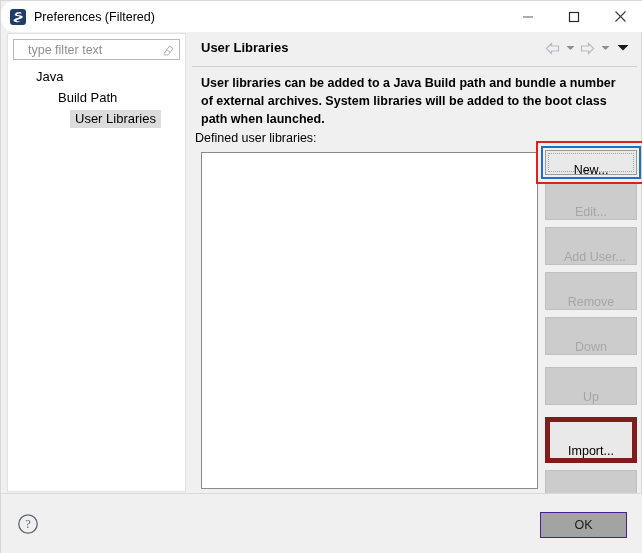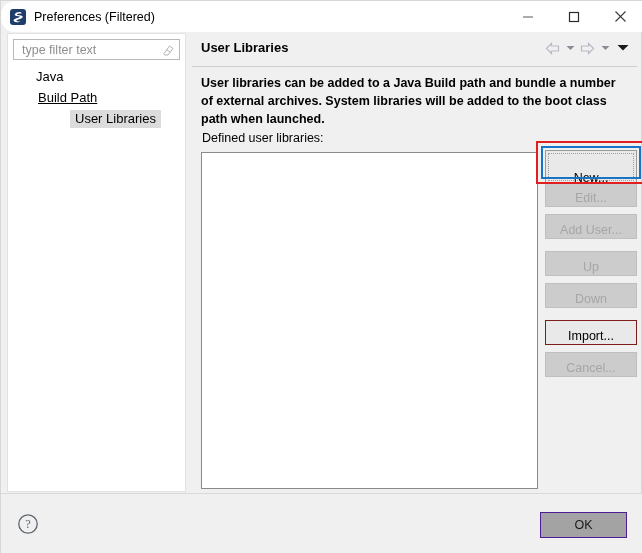--- a/index.html
+++ b/index.html
@@ -81,21 +81,21 @@
     left: 5px; top: 5px;
     width: 167px;
     height: 21px;
     box-sizing: border-box;
     border: 1px solid #b9b9b9;
     background: #ffffff;
     display: flex;
     align-items: center;
   }
   .filter-text {
-    margin-left: 8px;
+    margin-left: 14px;
     font-size: 12.5px;
     color: #8f8f8f;
     white-space: nowrap;
     flex: 1;
   }
   .eraser-icon {
     margin-right: 4px;
     width: 14px; height: 14px;
     flex: none;
   }
@@ -105,21 +105,21 @@
     width: 100%;
   }
   .tree-item {
     height: 21px;
     line-height: 21px;
     font-size: 13px;
     color: #000000;
     white-space: nowrap;
   }
   .tree-l1 { padding-left: 28px; }
-  .tree-l2 { padding-left: 30px; text-decoration: underline; }
+  .tree-l2 { padding-left: 50px; }
   .tree-l3 { padding-left: 62px; }
   .tree-item > span.sel {
     background: #dcdcdc;
     padding: 1px 5px 2px 5px;
   }
 
   
   .sash {
     position: absolute;
     left: 186px; top: 32px;
@@ -169,21 +169,21 @@
     position: absolute;
     left: 9px; top: 41px;
     width: 428px;
     font-size: 12.5px;
     line-height: 18px;
     color: #000000;
     font-weight: bold;
   }
   .defined-label {
     position: absolute;
-    left: 10px; top: 98px;
+    left: 3px; top: 98px;
     font-size: 12.5px;
     color: #000000;
     white-space: nowrap;
   }
 
   .list-box {
     position: absolute;
     left: 9px; top: 119px;
     width: 337px;
     height: 337px;
@@ -204,27 +204,27 @@
     height: 25px;
     margin-bottom: 7px;
     font-family: "Liberation Sans", sans-serif;
     font-size: 12.5px;
     text-align: center;
     line-height: 23px;
     box-sizing: border-box;
     background: #cccccc;
     border: 1px solid #bfbfbf;
     color: #a6a6a6;
-    padding: 4px;
+    padding: 18px;
     white-space: nowrap;
     overflow: hidden;
   }
   .sbtn.enabled {
     background: #e9e9e9;
-    border: 1px solid #7f1d1d;
+    border: 5px solid #7f1d1d;
     color: #000000;
   }
   .sbtn.gap-top { margin-top: 12px; }
   .sbtn.gap-top2 { margin-top: 12px; }
 
   
   .new-wrap {
     position: relative;
     width: 92px;
     height: 25px;
@@ -255,21 +255,21 @@
     width: 92px;
     height: 25px;
     box-sizing: border-box;
     background: #e9e9e9;
     border: 1px solid #9a9a9a;
     font-family: "Liberation Sans", sans-serif;
     font-size: 12.5px;
     color: #000000;
     line-height: 23px;
     text-align: center;
-    padding: 16px;
+    padding: 8px;
   }
   .new-btn .inner-dot {
     position: absolute;
     left: 2px; top: 2px;
     right: 2px; bottom: 2px;
     border: 1px dotted #9f9f9f;
   }
   .new-btn .lbl { position: relative; }
 
   
@@ -411,22 +411,23 @@
         <button class="new-btn">
           <span class="inner-dot"></span>
           <span class="lbl">New...</span>
         </button>
         <div class="new-focus"></div>
         <div class="new-annot"></div>
       </div>
 
       <button class="sbtn"><span>Edit...</span></button>
       <button class="sbtn"><span>Add User...</span></button>
+      <button class="sbtn"><span>Remove</span></button>
+      <button class="sbtn"><span>Down</span></button>
       <button class="sbtn gap-top"><span>Up</span></button>
-      <button class="sbtn"><span>Down</span></button>
       <button class="sbtn enabled gap-top2"><span>Import...</span></button>
       <button class="sbtn"><span>Cancel...</span></button>
     </div>
   </div>
 
   <div class="bottom-sep"></div>
   <div class="bottom"></div>
 
   <svg class="help-icon" viewBox="0 0 22 22">
     <circle cx="11" cy="11" r="9.2" fill="none" stroke="#5f6670" stroke-width="1.3"></circle>

